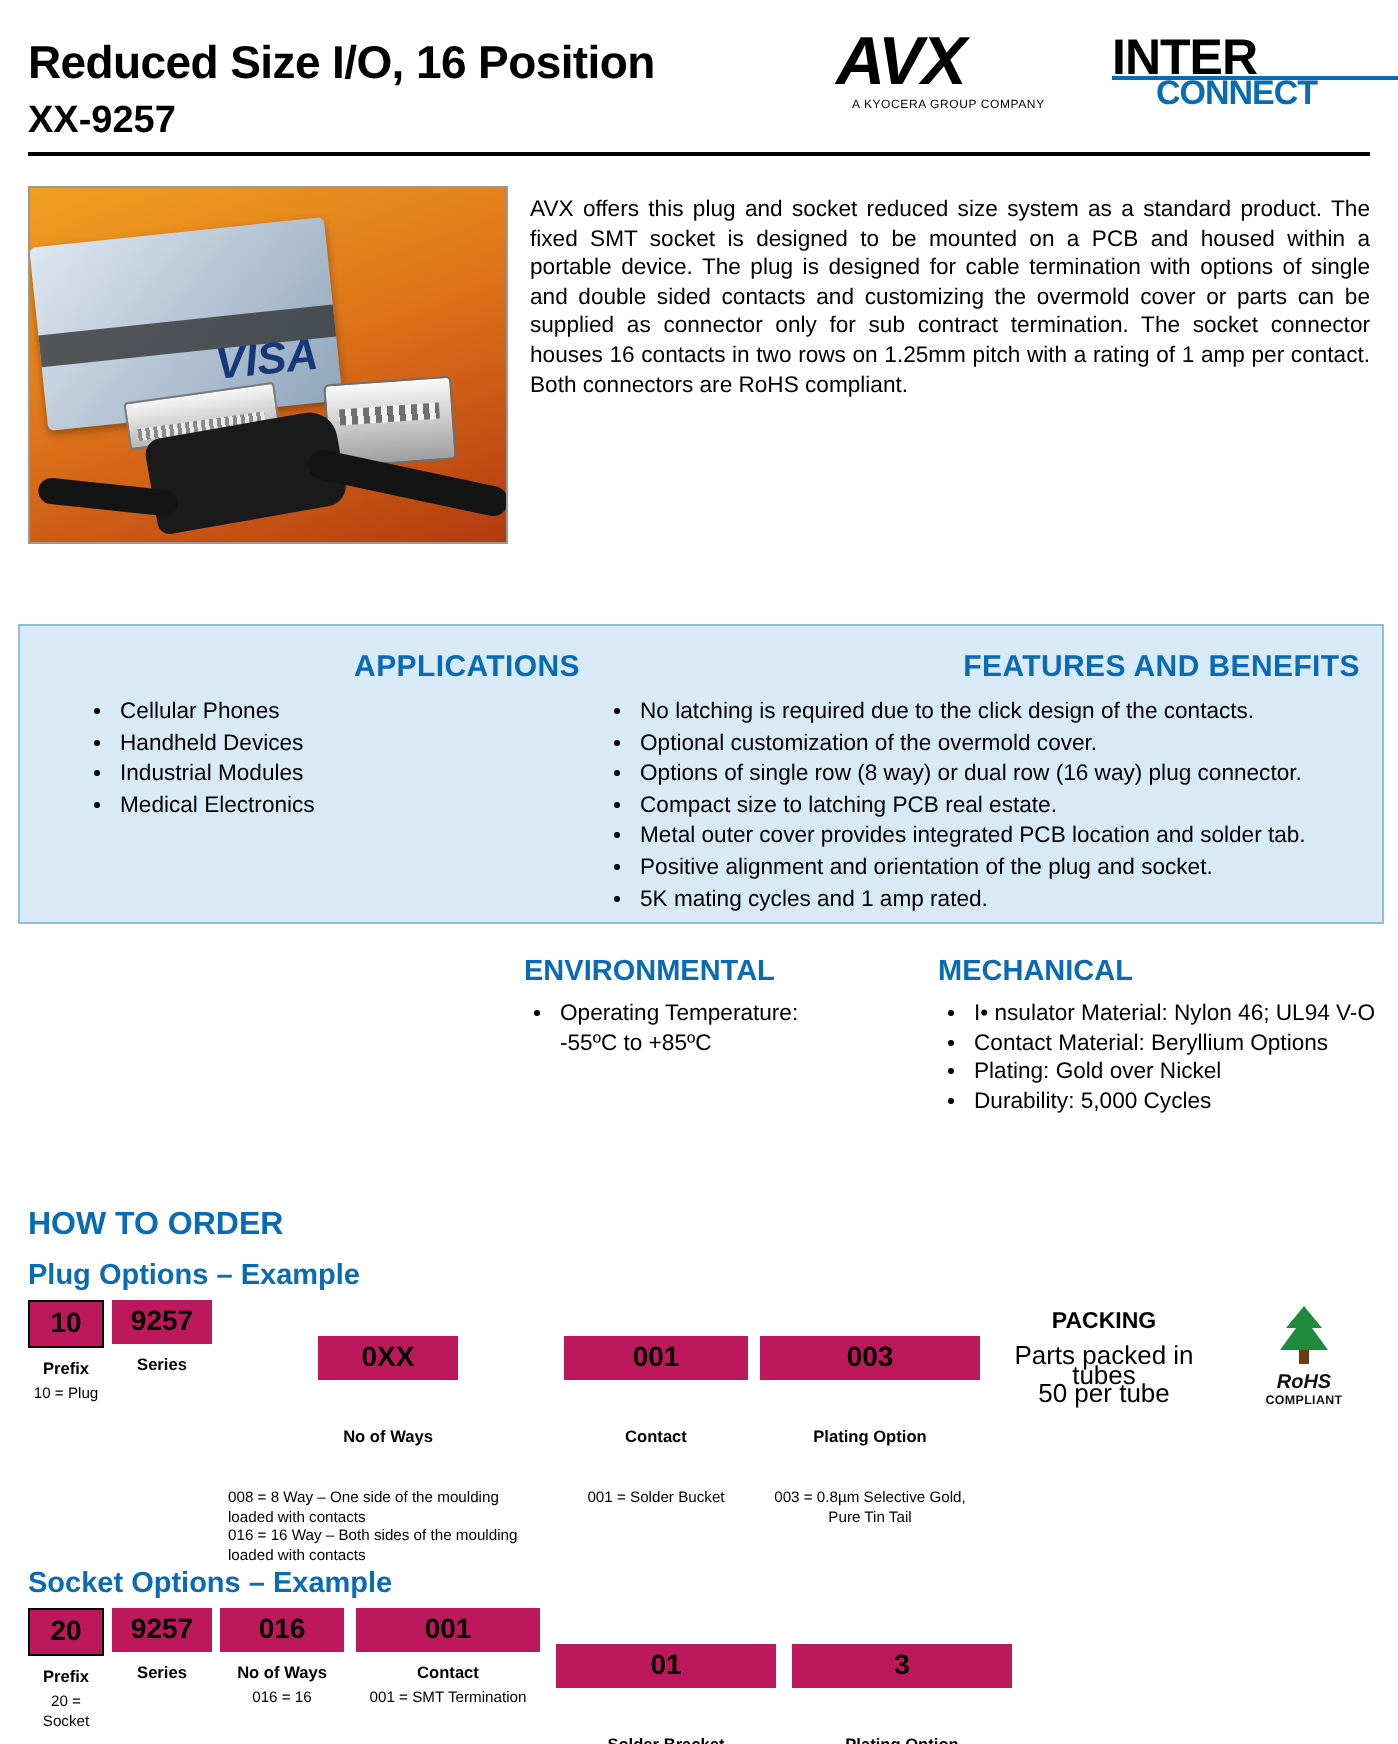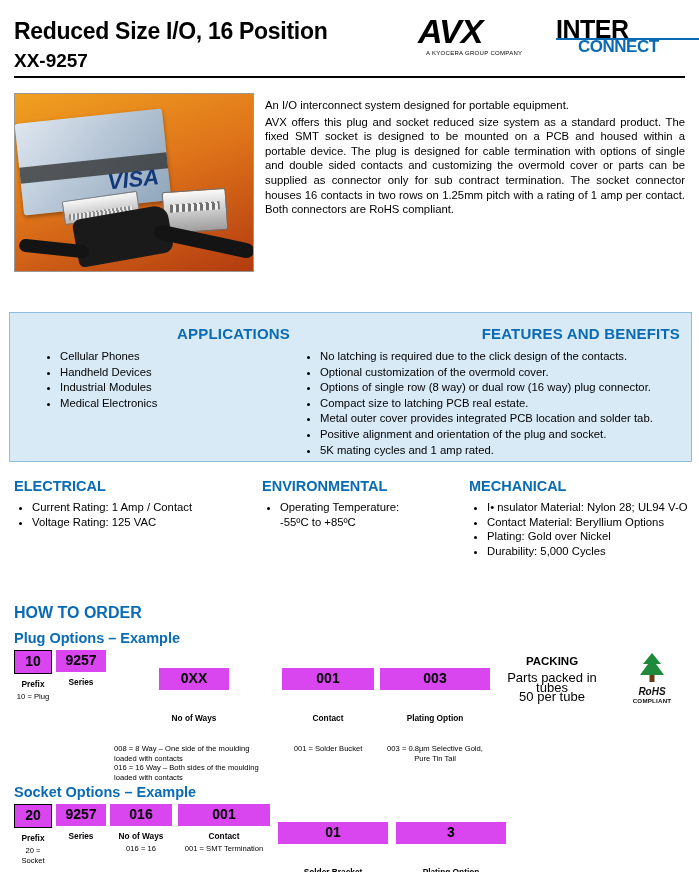--- a/index.html
+++ b/index.html
@@ -286,21 +286,21 @@
   }
   .order.plug { top: 650px; height: 120px; }
   .order.socket { top: 804px; height: 68px; padding-left: 32px; }
 
   .ocell {
     position: absolute;
     text-align: center;
   }
   .obox {
     border: 1.6px solid #000;
-    background: #d946ef;
+    background: #be185d;
     font-size: 14px;
     font-weight: bold;
     padding: 3px 0 4px 0;
     width: 100%;
     box-sizing: border-box;
     line-height: 15px;
   }
   .obox.noborder { border: none; }
   .olabel {
     font-size: 8.3px;
@@ -389,21 +389,20 @@
     </div>
     <div class="conn-b">
       <div class="conn-b-pins"></div>
     </div>
     <div class="plug"></div>
     <div class="cable"></div>
     <div class="cable2"></div>
   </div>
 
   <div class="intro">
-    <p>An I/O interconnect system designed for portable equipment.</p>
     <p>AVX offers this plug and socket reduced size system as a standard product. The fixed SMT socket is designed to be mounted on a PCB and housed within a portable device. The plug is designed for cable termination with options of single and double sided contacts and customizing the overmold cover or parts can be supplied as connector only for sub contract termination. The socket connector houses 16 contacts in two rows on 1.25mm pitch with a rating of 1 amp per contact. Both connectors are RoHS compliant.</p>
   </div>
 
   <div class="panel">
     <div class="panel-col-l">
       <h3>APPLICATIONS</h3>
       <ul>
         <li>Cellular Phones</li>
         <li>Handheld Devices</li>
         <li>Industrial Modules</li>
@@ -418,40 +417,33 @@
         <li>Options of single row (8 way) or dual row (16 way) plug connector.</li>
         <li>Compact size to latching PCB real estate.</li>
         <li>Metal outer cover provides integrated PCB location and solder tab.</li>
         <li>Positive alignment and orientation of the plug and socket.</li>
         <li>5K mating cycles and 1 amp rated.</li>
       </ul>
     </div>
   </div>
 
   <div class="specs">
-    <div class="spec-col c1">
-      <h3>ELECTRICAL</h3>
-      <ul>
-        <li>Current Rating: 1 Amp / Contact</li>
-        <li>Voltage Rating: 125 VAC</li>
-      </ul>
-    </div>
     <div class="spec-col c2">
       <h3>ENVIRONMENTAL</h3>
       <ul>
         <li>
           <span>Operating Temperature:</span>
           <span class="sub">-55ºC to +85ºC</span>
         </li>
       </ul>
     </div>
     <div class="spec-col c3">
       <h3>MECHANICAL</h3>
       <ul>
-        <li>I• nsulator Material: Nylon 28; UL94 V-O</li>
+        <li>I• nsulator Material: Nylon 46; UL94 V-O</li>
         <li>Contact Material: Beryllium Options</li>
         <li>Plating: Gold over Nickel</li>
         <li>Durability: 5,000 Cycles</li>
       </ul>
     </div>
   </div>
 
   <div class="hto-title">HOW TO ORDER</div>
   <div class="sec-title plug">Plug Options – Example</div>
 

